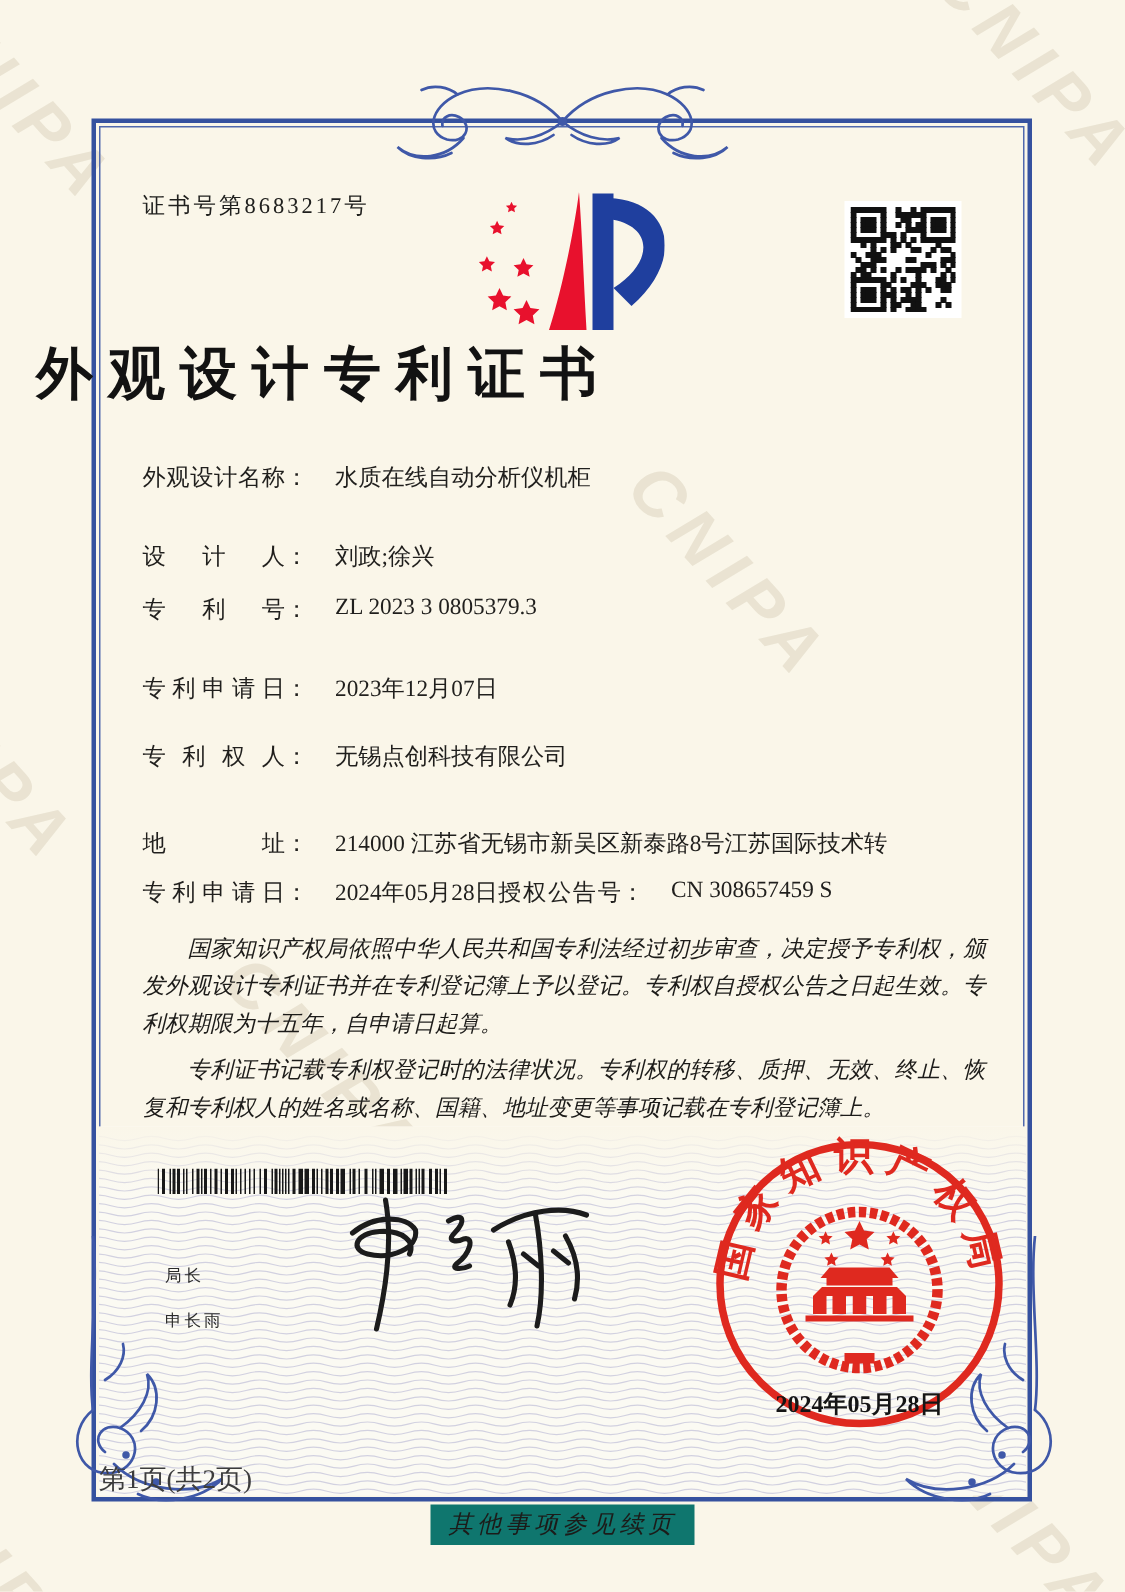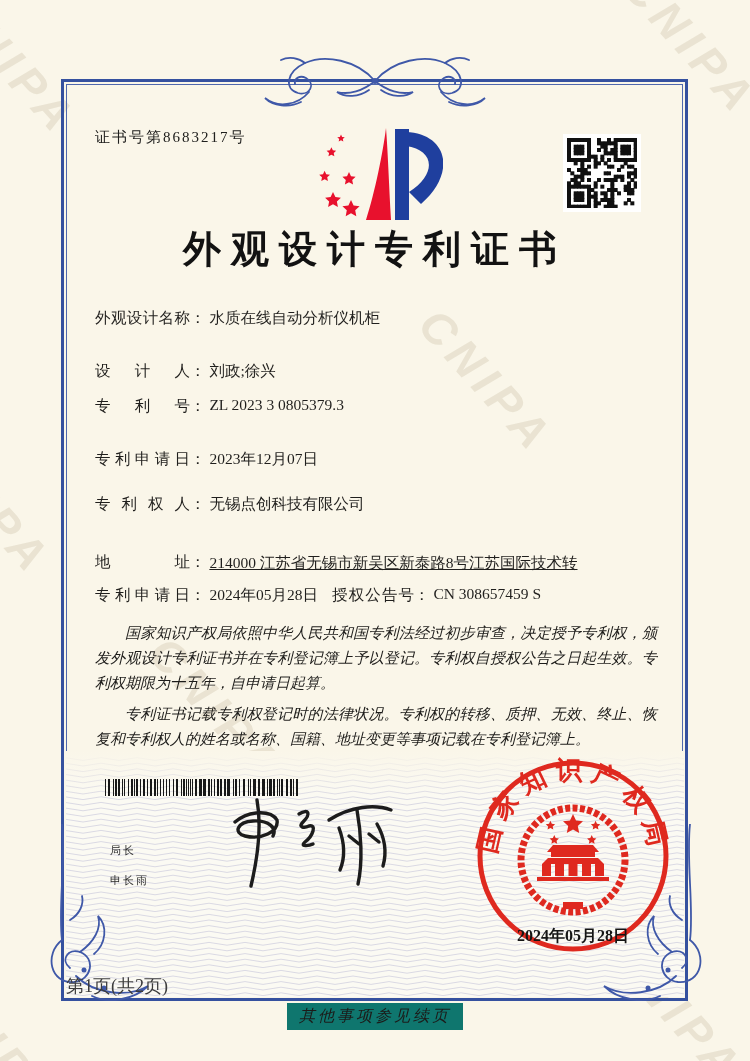--- a/index.html
+++ b/index.html
@@ -50,36 +50,36 @@
     position:absolute;left:95px;top:128px;z-index:4;
     font-size:15px;letter-spacing:2px;color:#20201e;
   }
   .logo{position:absolute;left:303px;top:124px;z-index:4;}
   .qr-box{
     position:absolute;left:563px;top:134px;width:78px;height:78px;
     background:#ffffff;z-index:4;display:flex;align-items:center;justify-content:center;
   }
   .doc-title{
     position:absolute;left:0;right:0;top:224px;z-index:4;
-    text-align:center;font-size:38px;font-weight:bold;
-    letter-spacing:10px;color:#121212;
+    font-size:38px;font-weight:bold;
+    letter-spacing:10px;color:#121212;padding-left:24px;
   }
   .field-row{position:absolute;left:95px;z-index:4;font-size:15.5px;color:#201f1d;}
   .r1{top:308px;} .r2{top:361px;} .r3{top:396px;} .r4{top:449px;}
   .r5{top:494px;} .r6{top:552px;} .r7{top:585px;}
   .f-label{
     display:inline-block;width:95px;
     text-align:justify;text-align-last:justify;
     vertical-align:top;
   }
   .f-label-sm{width:82px;}
   .f-colon{display:inline-block;vertical-align:top;}
-  .f-value{display:inline-block;margin-left:0;vertical-align:top;}
+  .f-value{display:inline-block;margin-left:14px;vertical-align:top;}
   .addr-val{width:460px;line-height:22px;}
-  .addr-line{display:block;text-decoration:underline;}
+  .addr-line{display:block;}
   .pair-right{position:absolute;left:237px;top:0;white-space:nowrap;}
   .paragraphs{
     position:absolute;left:95px;top:621px;width:562px;z-index:4;
     font-size:15px;line-height:25px;color:#1c1b19;
     font-style:italic;text-align:justify;
   }
   .paragraphs p{margin:0 0 6px 0;text-indent:2em;}
   .barcode-wrap{position:absolute;left:105px;top:779px;z-index:4;}
   .officer{position:absolute;left:110px;z-index:4;
     font-family:"Liberation Sans", sans-serif;

